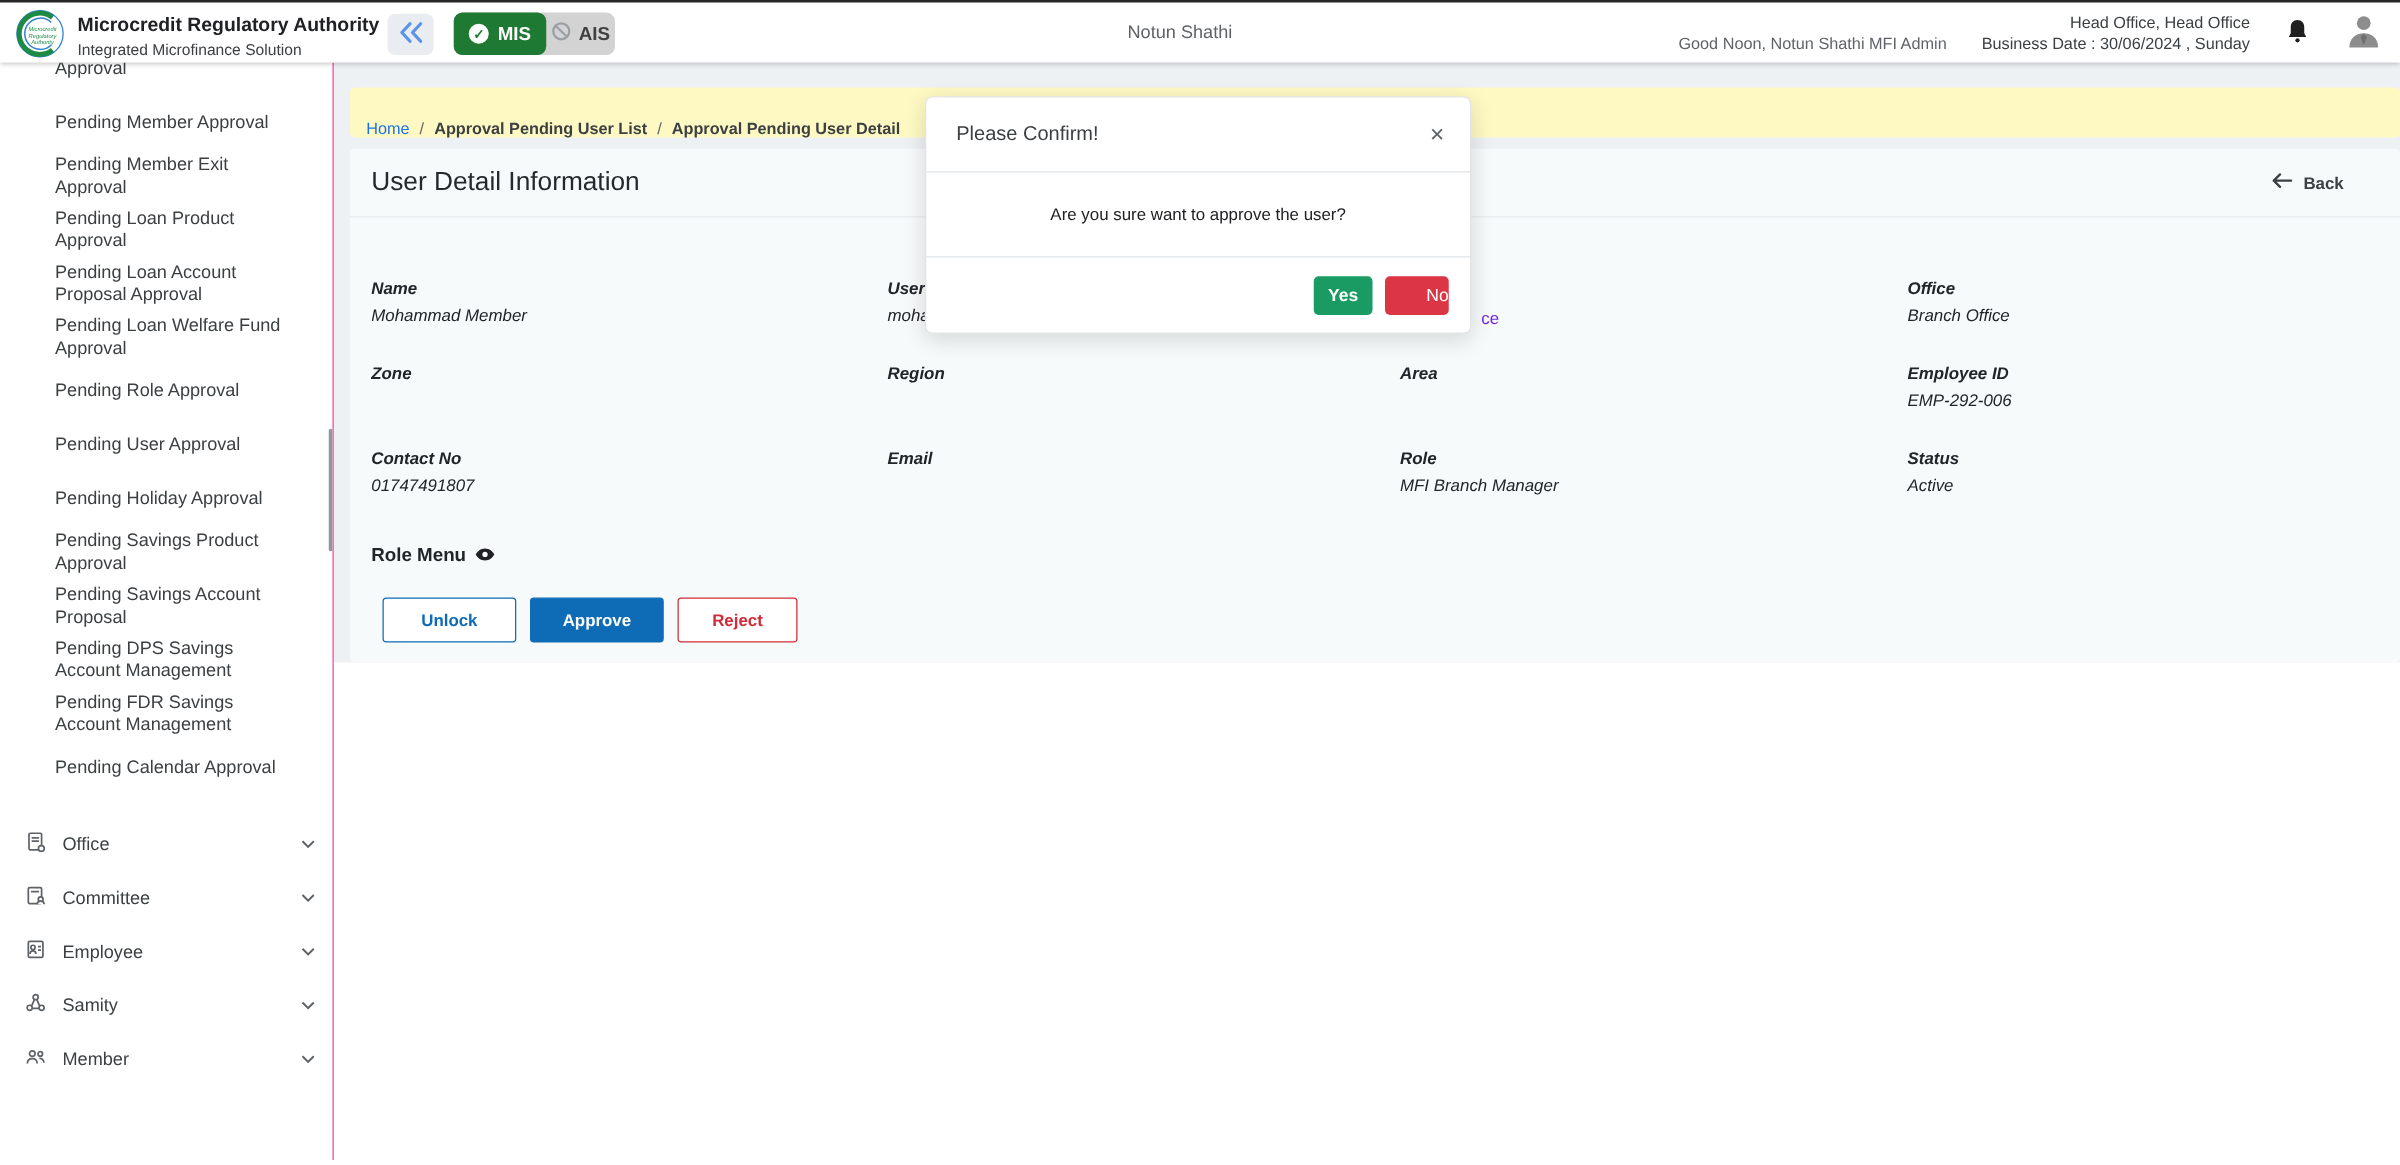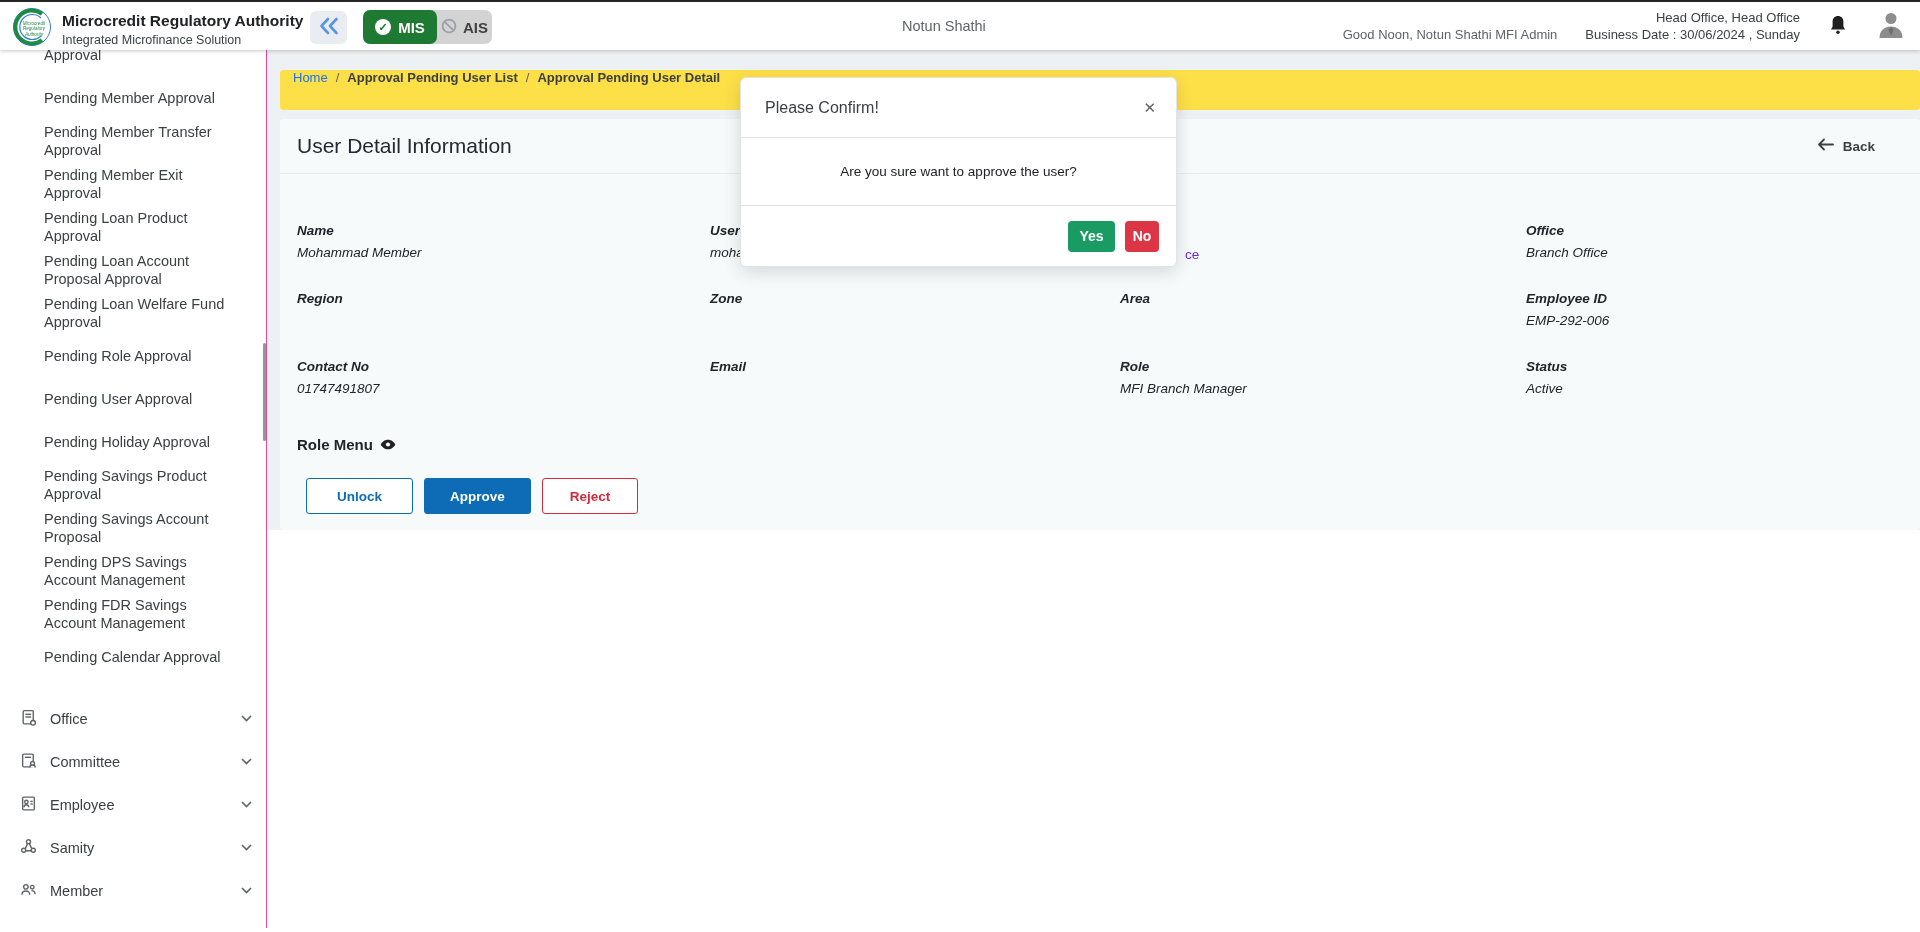--- a/index.html
+++ b/index.html
@@ -43,21 +43,21 @@
   .group-list li { height:43px; display:flex; align-items:center; gap:13px;
     padding:0 14px 0 20px; font-size:14.5px; color:#3c4043; cursor:pointer; }
   .group-list .chev { margin-left:auto; display:flex; }
   .scroll-thumb { position:absolute; right:0; top:293px; width:3px; height:98px;
     background:#8f969c; border-radius:2px; }
 
   
   .content { position:absolute; left:267px; right:0; top:50px; bottom:0; background:#eef1f4; }
   .content-lower { position:absolute; left:0; right:0; top:480px; bottom:0; background:#fff; }
   .breadcrumb-card { position:absolute; left:13px; right:0; top:20px; height:40px;
-    background:#fde047; border-radius:4px; display:flex; align-items:flex-start; padding-left:13px;
+    background:#fef9c3; border-radius:4px; display:flex; align-items:flex-end; padding-left:13px;
     font-size:13px; z-index:2; }
   .crumb-link { color:#1a73e8; cursor:pointer; }
   .crumb-sep { color:#5f6368; margin:0 8px; }
   .crumb { color:#3c4043; font-weight:700; }
   .detail-card { position:absolute; left:13px; right:0; top:69px; height:411px;
     background:#f7fafb; border-radius:4px; z-index:2; }
   .card-header { height:55px; border-bottom:1px solid #e7ebee; display:flex;
     align-items:center; justify-content:space-between; padding:0 45px 0 17px; }
   .page-title { font-size:21px; color:#24292e; font-weight:400; }
   .back-btn { display:flex; align-items:center; gap:9px; border:none; background:transparent;
@@ -85,22 +85,22 @@
     justify-content:space-between; border-bottom:1px solid #dfe3e6; font-size:16px;
     color:#3c4043; }
   .modal-close { border:none; background:transparent; font-size:15px; color:#5f6368;
     cursor:pointer; }
   .modal-body { height:68px; display:flex; align-items:center; justify-content:center;
     font-size:13.5px; color:#202124; border-bottom:1px solid #dfe3e6; }
   .modal-footer { height:60px; display:flex; align-items:center; justify-content:flex-end;
     gap:10px; padding-right:17px; }
   .btn-yes { width:47px; height:31px; border:none; border-radius:4px; background:#199b63;
     color:#fff; font-weight:700; font-size:14px; }
-  .btn-no { width:34px; height:31px; border:none; border-radius:4px; background:#dc3545;
-    color:#fff; font-weight:700; font-size:14px; }
+  .btn-no { width:51px; height:31px; border:none; border-radius:4px; background:#dc3545;
+    color:#fff; font-weight:400; font-size:14px;text-align:right; }
 </style>
 </head>
 <body>
 
 <header class="topbar">
   <div class="brand">
     <span>
       <svg width="40" height="40" viewBox="0 0 40 40">
         <circle cx="20" cy="20" r="18.5" fill="#fff" stroke="#2f7fd3" stroke-width="1"></circle>
         <path d="M30 7 A16.5 16.5 0 1 0 30 33" fill="none" stroke="#1d8a45" stroke-width="4"></path>
@@ -166,21 +166,20 @@
         </svg>
       </span>
     </button>
   </div>
 </header>
 
 <aside class="sidebar">
   <ul class="pending-list">
     <li>Approval</li>
     <li>Pending Member Approval</li>
-    <li>Pending Member Transfer Approval</li>
     <li>Pending Member Exit Approval</li>
     <li>Pending Loan Product Approval</li>
     <li>Pending Loan Account Proposal Approval</li>
     <li>Pending Loan Welfare Fund Approval</li>
     <li>Pending Role Approval</li>
     <li>Pending User Approval</li>
     <li>Pending Holiday Approval</li>
     <li>Pending Savings Product Approval</li>
     <li>Pending Savings Account Proposal</li>
     <li>Pending DPS Savings Account Management</li>
@@ -312,25 +311,25 @@
           <div class="field-label"></div>
         </div>
         <div>
           <div class="field-label">Office</div>
           <div class="field-value">Branch Office</div>
         </div>
       </div>
 
       <div class="field-row">
         <div>
+          <div class="field-label">Zone</div>
+          <div class="field-value"></div>
+        </div>
+        <div>
           <div class="field-label">Region</div>
-          <div class="field-value"></div>
-        </div>
-        <div>
-          <div class="field-label">Zone</div>
           <div class="field-value"></div>
         </div>
         <div>
           <div class="field-label">Area</div>
           <div class="field-value"></div>
         </div>
         <div>
           <div class="field-label">Employee ID</div>
           <div class="field-value">EMP-292-006</div>
         </div>

